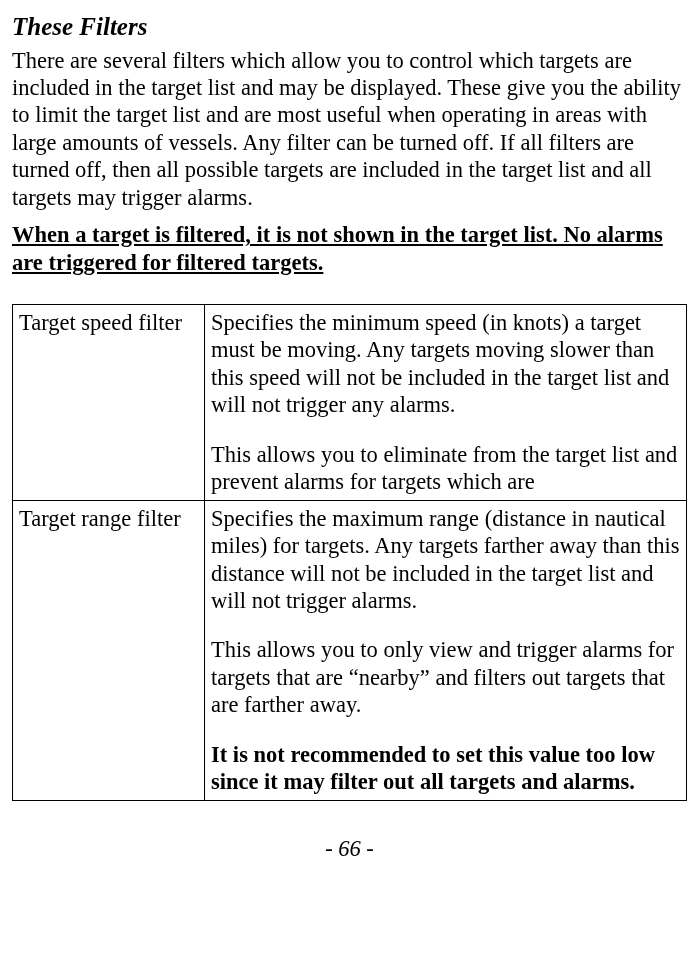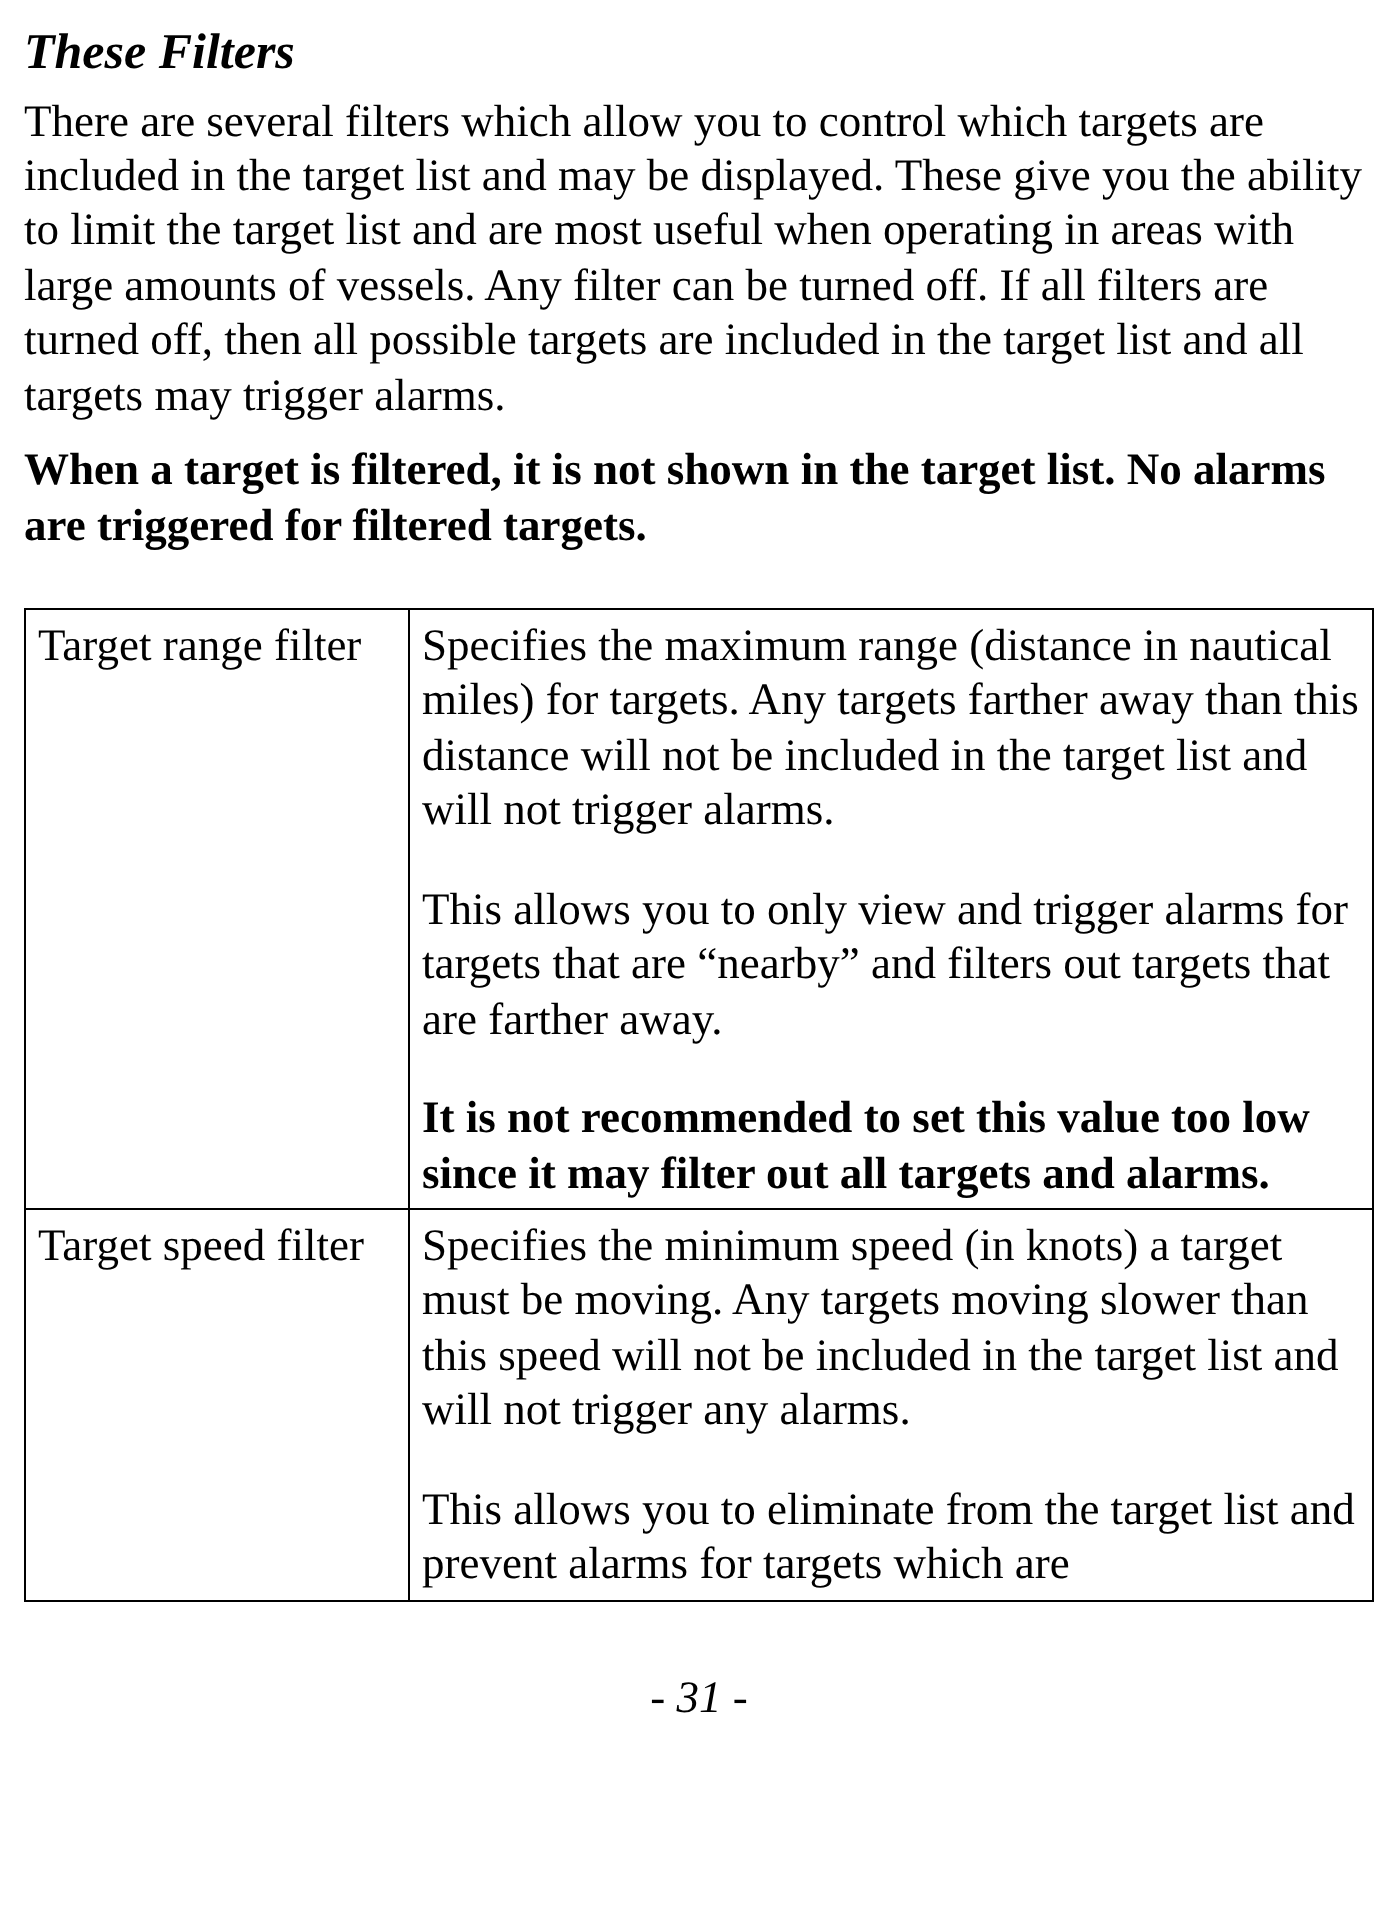--- a/index.html
+++ b/index.html
@@ -18,20 +18,21 @@
     font-weight: bold;
     font-size: 25px;
     margin: 0 0 4px 0;
   }
   p.intro {
     margin: 0 0 10px 0;
   }
   p.emph {
     font-weight: bold;
     margin: 0 0 28px 0;
+    text-decoration: underline;
   }
   table.filters {
     border-collapse: collapse;
     width: 100%;
     table-layout: fixed;
   }
   table.filters td {
     border: 1px solid #000;
     padding: 4px 6px;
     vertical-align: top;
@@ -62,30 +63,30 @@
 
 <p class="emph">When a target is filtered, it is not shown in the target list. No alarms are triggered for filtered targets.</p>
 
 <table class="filters">
   <colgroup>
     <col class="c1">
     <col>
   </colgroup>
   <tbody>
       <tr>
+    <td>Target speed filter</td>
+    <td>
+      <div class="desc-para">Specifies the minimum speed (in knots) a target must be moving. Any targets moving slower than this speed will not be included in the target list and will not trigger any alarms.</div>
+      <div class="desc-para">This allows you to eliminate from the target list and prevent alarms for targets which are</div>
+    </td>
+  </tr>
+  <tr>
     <td>Target range filter</td>
     <td>
       <div class="desc-para">Specifies the maximum range (distance in nautical miles) for targets. Any targets farther away than this distance will not be included in the target list and will not trigger alarms.</div>
       <div class="desc-para">This allows you to only view and trigger alarms for targets that are “nearby” and filters out targets that are farther away.</div>
       <div class="desc-para desc-bold">It is not recommended to set this value too low since it may filter out all targets and alarms.</div>
     </td>
   </tr>
-  <tr>
-    <td>Target speed filter</td>
-    <td>
-      <div class="desc-para">Specifies the minimum speed (in knots) a target must be moving. Any targets moving slower than this speed will not be included in the target list and will not trigger any alarms.</div>
-      <div class="desc-para">This allows you to eliminate from the target list and prevent alarms for targets which are</div>
-    </td>
-  </tr>
 </tbody>
   </table>
 
-<div class="page-num">- 31 -</div>
+<div class="page-num">- 66 -</div>
 
 </body></html>

